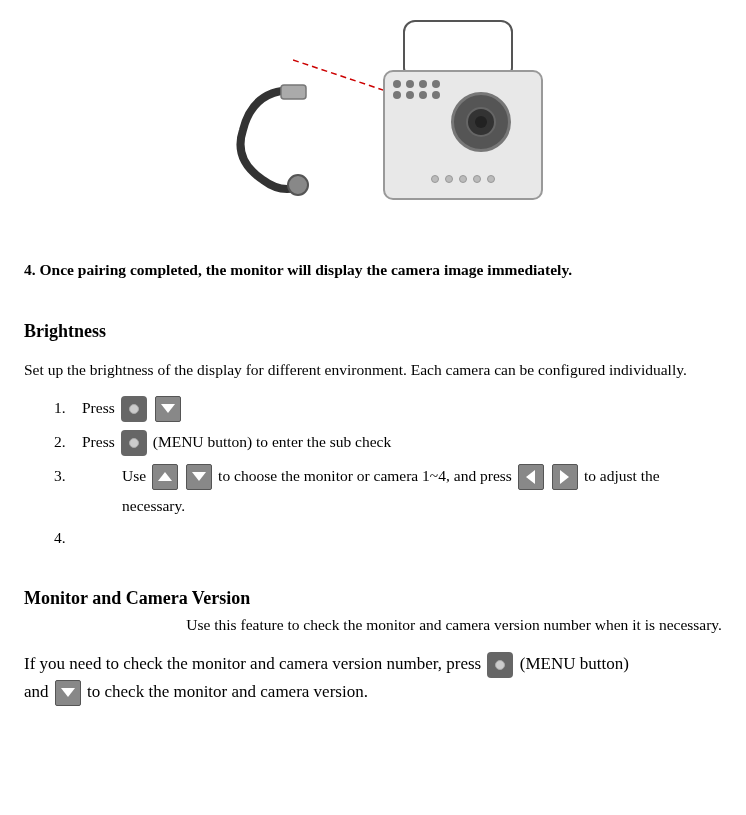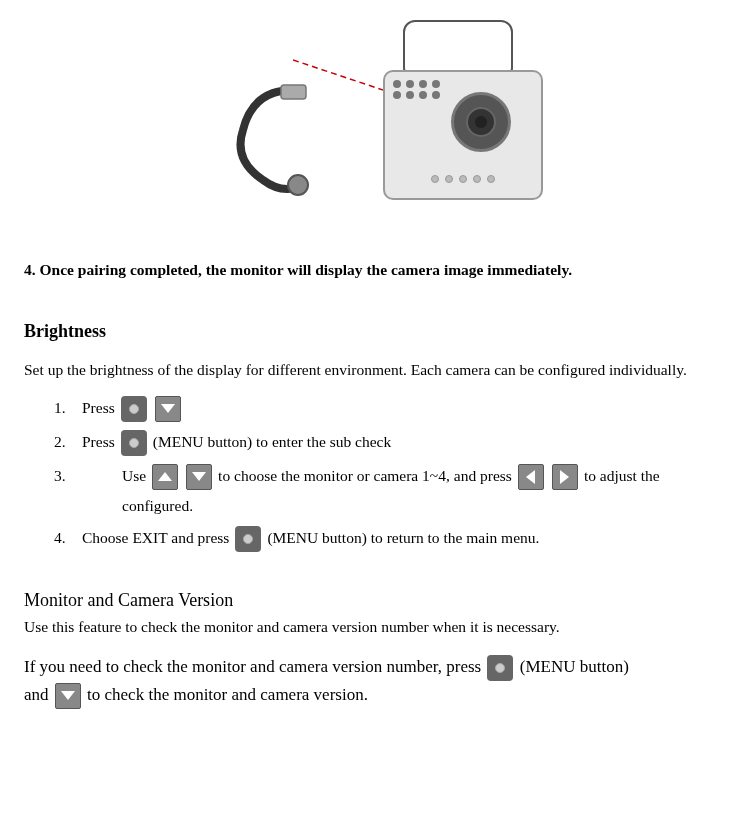--- a/index.html
+++ b/index.html
@@ -230,27 +230,28 @@
     }
     .arrow-icon-triangle-right {
       width: 0; height: 0;
       border-top: 7px solid transparent;
       border-bottom: 7px solid transparent;
       border-left: 9px solid #fff;
     }
 
     .monitor-section-title {
       font-size: 18px;
-      font-weight: normal;
+      font-weight: bold;
       margin-bottom: 4px;
     }
     .monitor-section-desc {
       font-size: 15.5px;
       margin-bottom: 14px;
       line-height: 1.5;
+      text-align: right;
     }
     .monitor-final-text {
       font-size: 17px;
       line-height: 1.6;
       margin-top: 8px;
     }
   </style>
 </head>
 <body>
 
@@ -363,35 +364,28 @@
               <div class="arrow-icon-triangle-down"></div>
             </span>
           <span>to choose the monitor or camera 1~4, and press</span>
           <span class="arrow-icon">
               <div class="arrow-icon-triangle-left"></div>
             </span>
           <span class="arrow-icon">
               <div class="arrow-icon-triangle-right"></div>
             </span>
           <span>to adjust the</span>
-          <span style="width:100%; display:block; padding-left: 0px;">configured.</span>
+          <span style="width:100%; display:block; padding-left: 0px;">necessary.</span>
         </span>
       </div>
     </li>
 
     <li style="list-style:none;">
       <div class="step-item">
         <span class="step-num">4.</span>
-        <span class="step-content">
-          <span>Choose EXIT and press</span>
-          <span class="btn-icon">
-              <div class="btn-icon-circle"></div>
-            </span>
-          <span>(MENU button) to return to the main menu.</span>
-        </span>
       </div>
     </li>
 
   </ol>
 </div>
 
 <br>
 
 
 <div>

